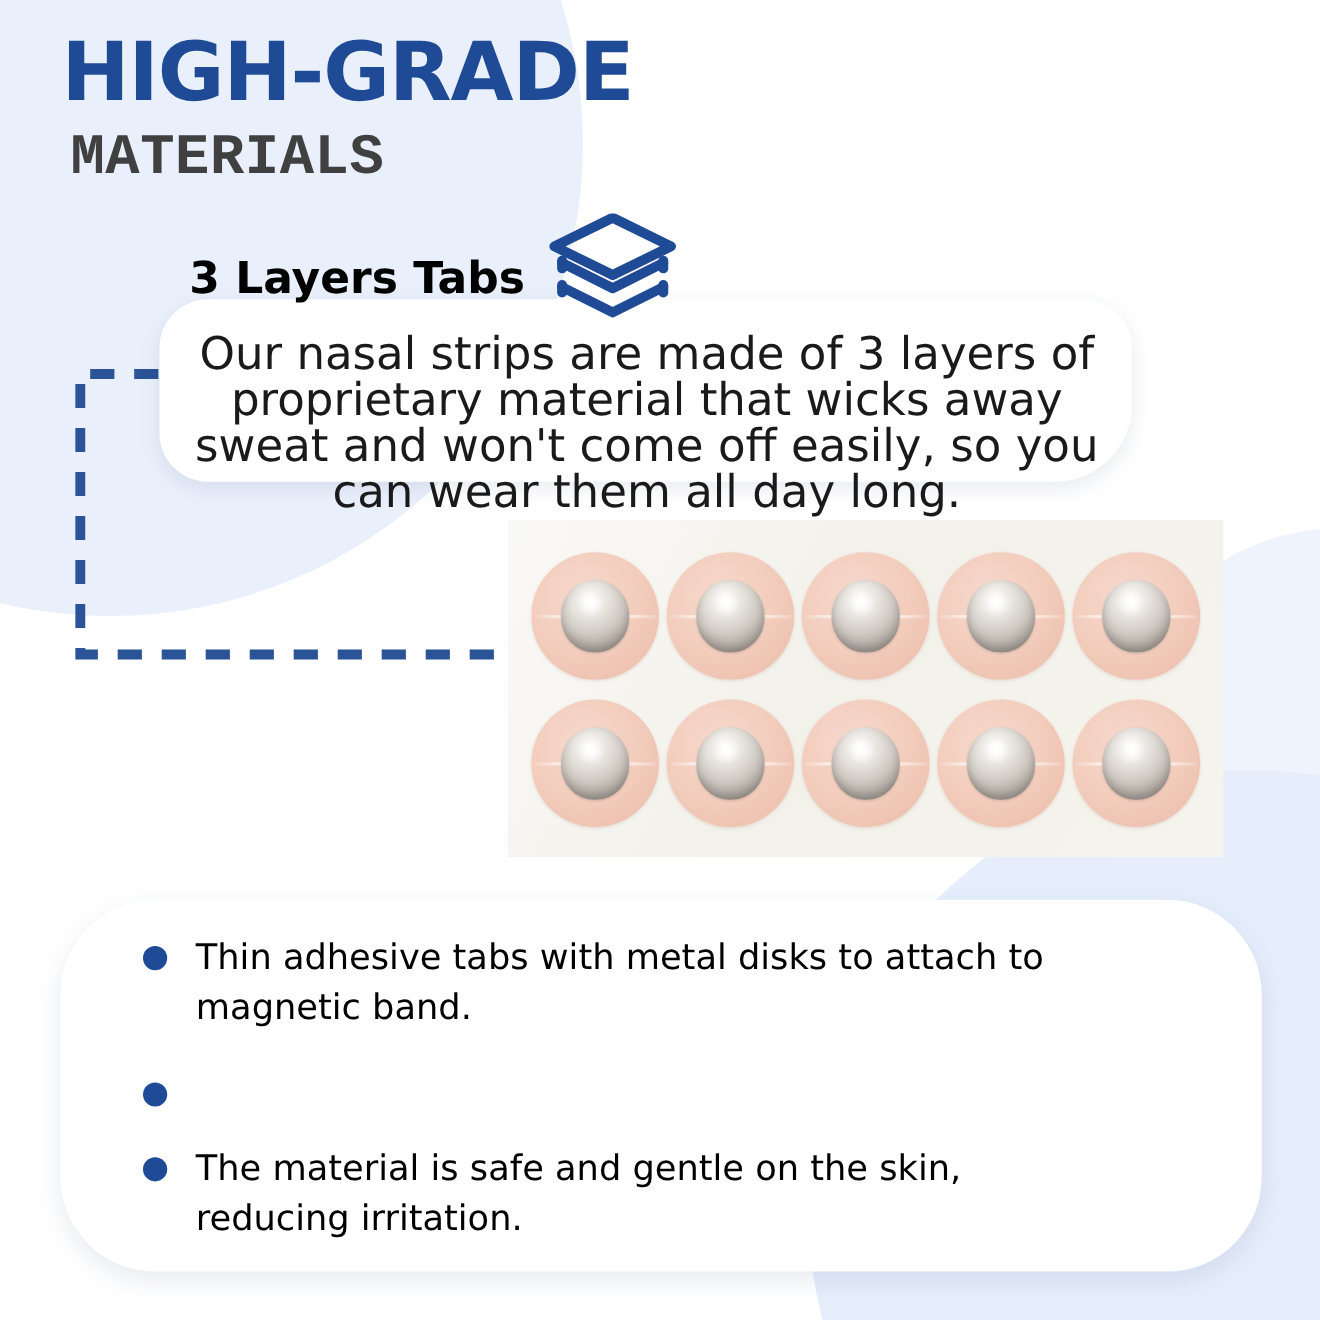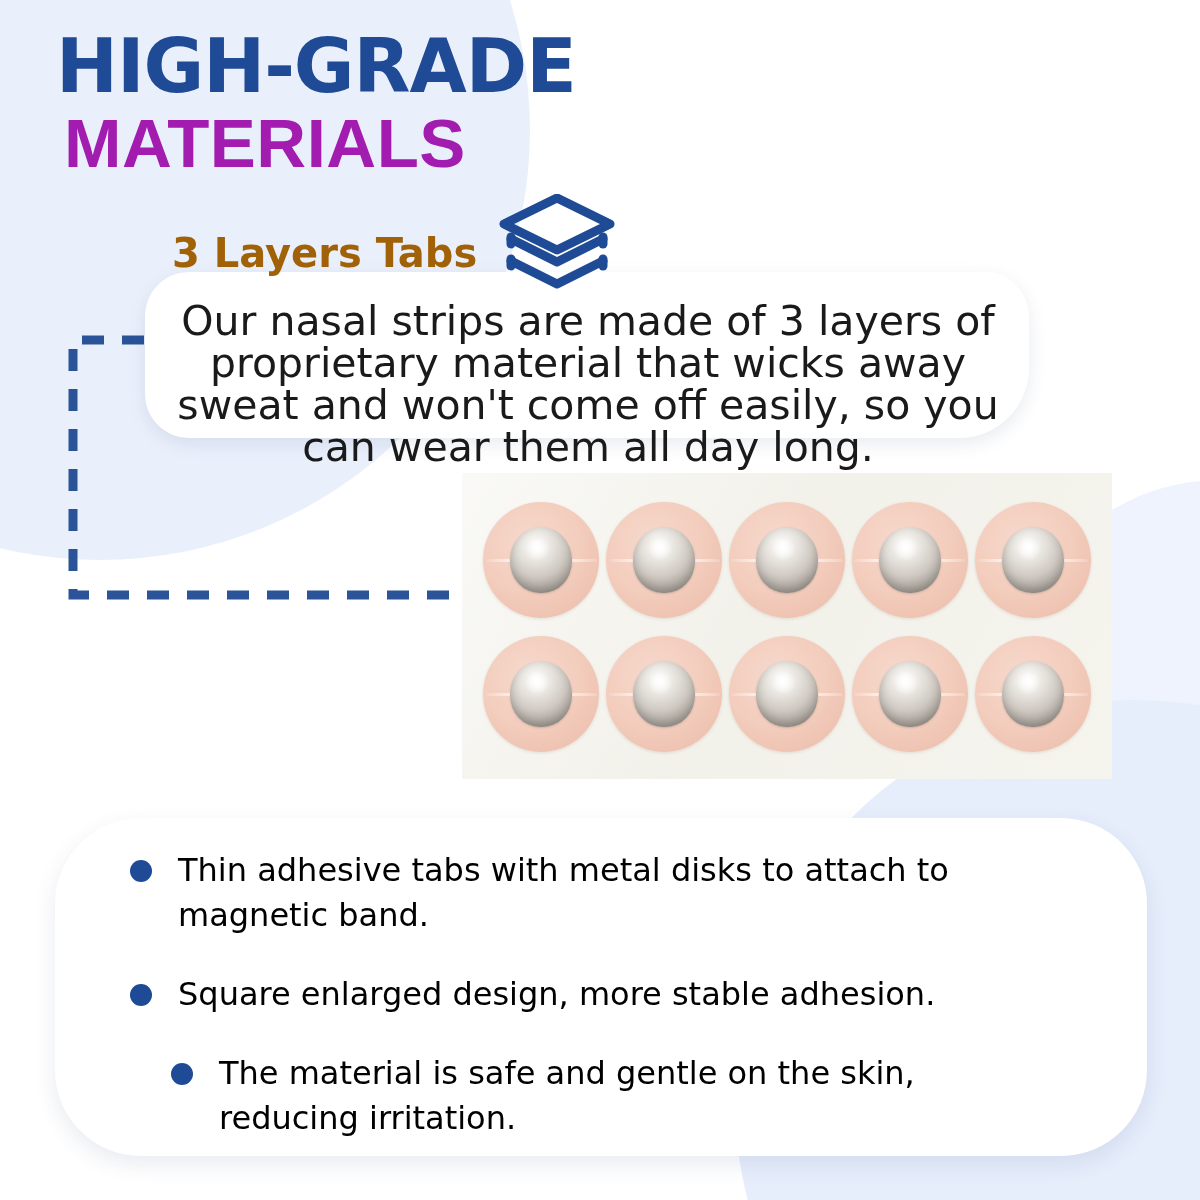--- a/index.html
+++ b/index.html
@@ -69,26 +69,26 @@
   .headline-line1 {
     font-family: "DejaVu Sans", sans-serif;
     font-weight: bold;
     font-size: 74px;
     line-height: 84px;
     letter-spacing: -1px;
     color: #1f4a96;
     white-space: nowrap;
   }
   .headline-line2 {
-    font-family: Liberation Sans, sans-serif;
+    font-family: Liberation Mono, monospace;
     font-weight: bold;
-    font-size: 69px;
+    font-size: 52px;
     line-height: 60px;
     letter-spacing: 0.5px;
-    color: #a21caf;
+    color: #404040;
     margin-top: 6px;
     margin-left: 8px;
     white-space: nowrap;
   }
 
   
   .dash-wrap {
     position: absolute;
     left: 60px;
     top: 325px;
@@ -109,21 +109,21 @@
     box-shadow: 0 6px 18px rgba(40, 60, 110, 0.10);
   }
   .feature-title {
     position: absolute;
     left: 172px;
     top: 228px;
     font-family: "DejaVu Sans", sans-serif;
     font-weight: bold;
     font-size: 40px;
     line-height: 50px;
-    color: #a16207;
+    color: #000000;
     white-space: nowrap;
     z-index: 6;
   }
   .layers-icon {
     position: absolute;
     left: 498px;
     top: 194px;
     width: 118px;
     height: 96px;
     z-index: 6;
@@ -230,21 +230,21 @@
     left: 130px;
     top: 848px;
     width: 940px;
     z-index: 6;
   }
   .bullet-row {
     display: flex;
     align-items: flex-start;
     margin-bottom: 34px;
   }
-  .bullet-row:last-child { margin-bottom: 0; justify-content: center; }
+  .bullet-row:last-child { margin-bottom: 0; }
   .bullet-dot {
     flex: 0 0 auto;
     width: 22px;
     height: 22px;
     border-radius: 50%;
     background: #1f4a96;
     margin-top: 12px;
     margin-right: 26px;
   }
   .bullet-text {
@@ -332,21 +332,20 @@
 
   <div class="bullets-card"></div>
 
   <div class="bullets">
     <div class="bullet-row">
       <div class="bullet-dot"></div>
       <div class="bullet-text">Thin adhesive tabs with metal disks to attach to magnetic band.</div>
     </div>
     <div class="bullet-row">
       <div class="bullet-dot"></div>
-      <div class="bullet-text">Square enlarged design, more stable adhesion.</div>
     </div>
     <div class="bullet-row">
       <div class="bullet-dot"></div>
       <div class="bullet-text">The material is safe and gentle on the skin, reducing irritation.</div>
     </div>
   </div>
 
 </div>
 
 </body></html>

